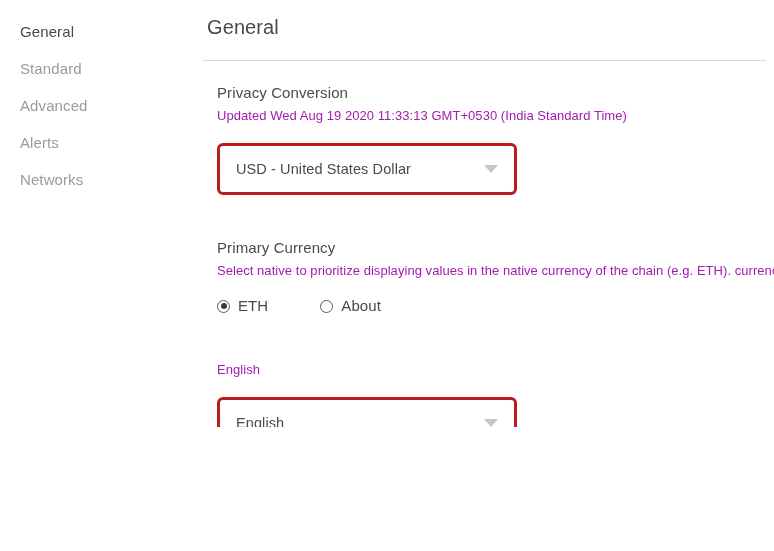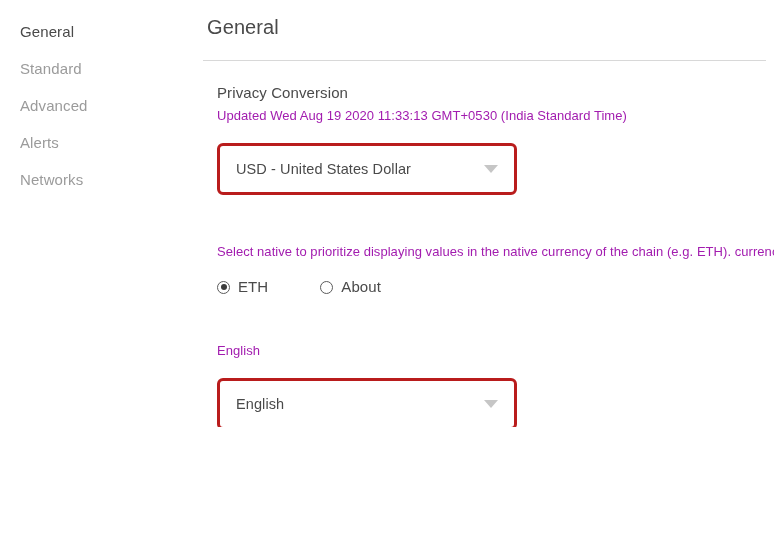--- a/index.html
+++ b/index.html
@@ -246,20 +246,21 @@
 
         <div class="select-wrapper">
           <span class="select-value">USD - United States Dollar</span>
           <span class="caret"></span>
         </div>
       </section>
 
       <div class="gap-lg"></div>
 
       <section class="setting-section">
+        <h3 class="section-heading">Primary Currency</h3>
         <p class="section-subtext wrap">Select native to prioritize displaying values in the native currency of the chain (e.g. ETH). currency.</p>
 
         <div class="radio-group">
 
           <label class="radio-option checked">
             <span class="radio-circle">
               <span class="dot"></span>
             </span>
             <span class="radio-label">ETH</span>
           </label>

